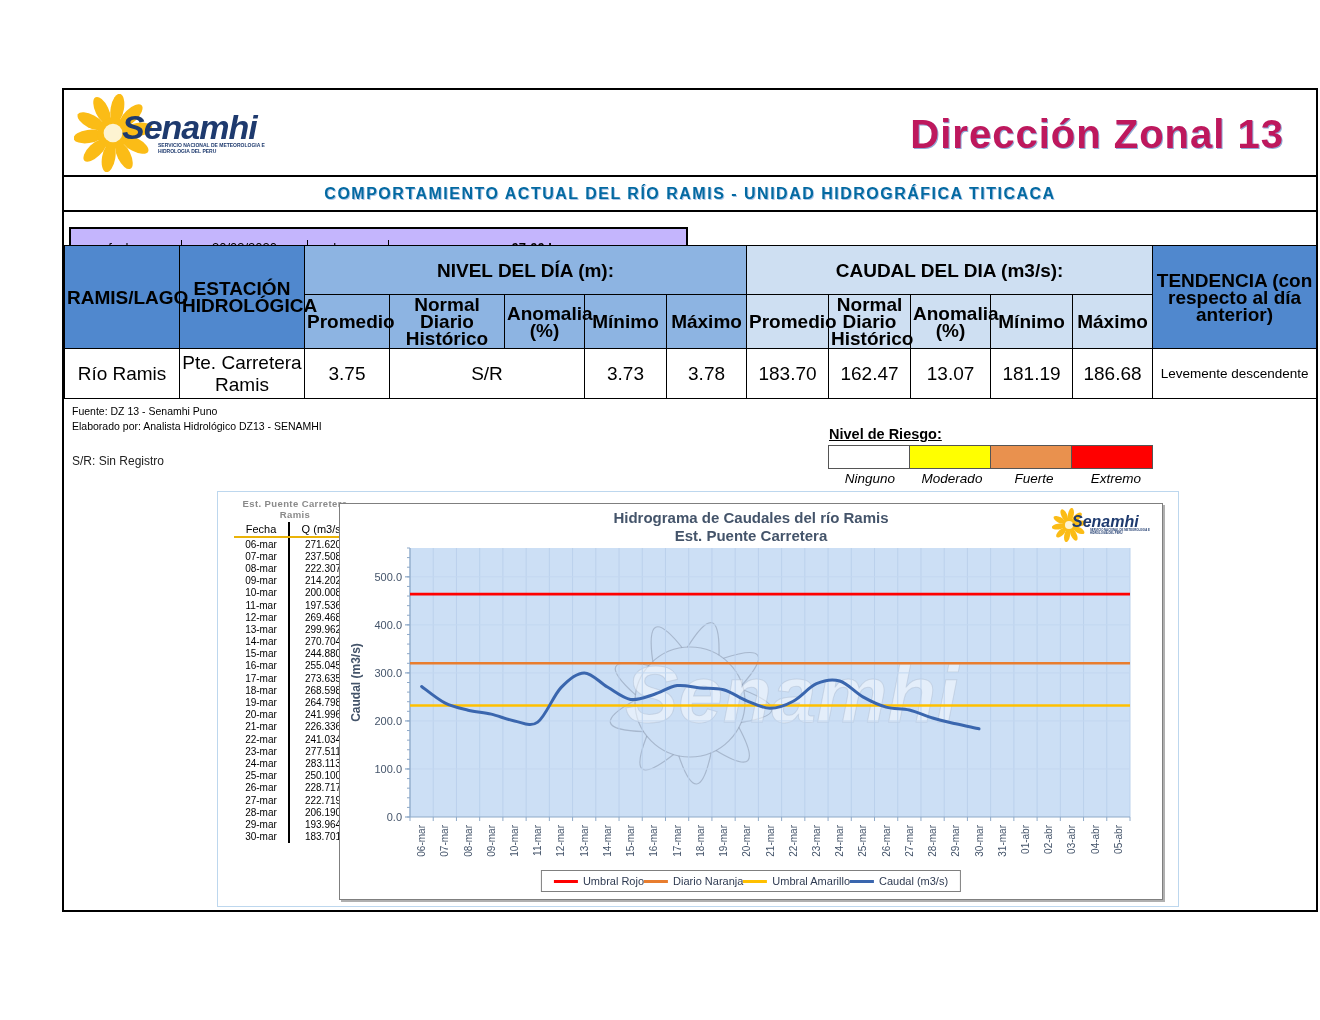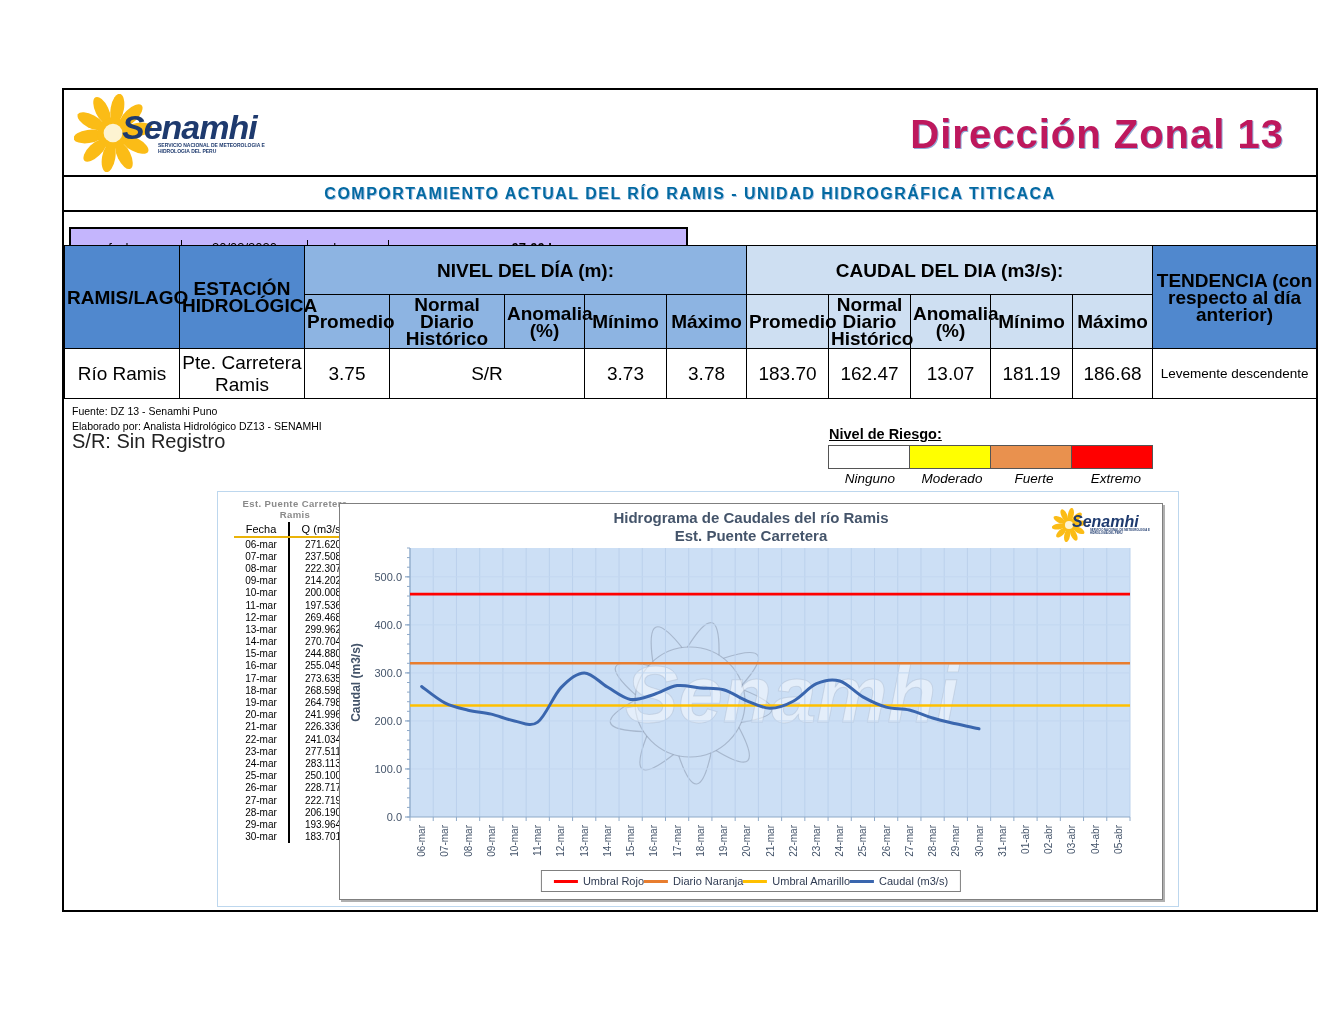--- a/index.html
+++ b/index.html
@@ -31,21 +31,21 @@
   .hdr{font-weight:bold;font-size:19px;line-height:17px;}
   .bg-dark{background:#5088CE;}
   .bg-med{background:#8DB4E2;}
   .bg-light{background:#CEDFF2;}
   .row-data td{font-size:19px;height:50px;background:#fff;}
   .grp{height:49px;font-size:14.5px;}
   .sub td{height:52px;}
 
   
   .notes{position:absolute;left:8px;top:314px;font-size:10.5px;line-height:15px;color:#000;}
-  .srnote{position:absolute;left:8px;top:340px;font-size:20px;color:#222;}
+  .srnote{position:absolute;left:8px;top:364px;font-size:12px;color:#222;}
 
   
   .risk{position:absolute;left:765px;top:336px;width:330px;}
   .risk-label{font-size:14.5px;font-weight:bold;text-decoration:underline;margin-bottom:3px;}
   .risk-bar{display:flex;height:24px;}
   .risk-box{width:82px;height:24px;border:1px solid #555;margin-left:-1px;box-sizing:border-box;}
   .risk-names{display:flex;}
   .risk-name{width:82px;text-align:center;font-style:italic;font-size:13.5px;padding-top:2px;}
 
   

